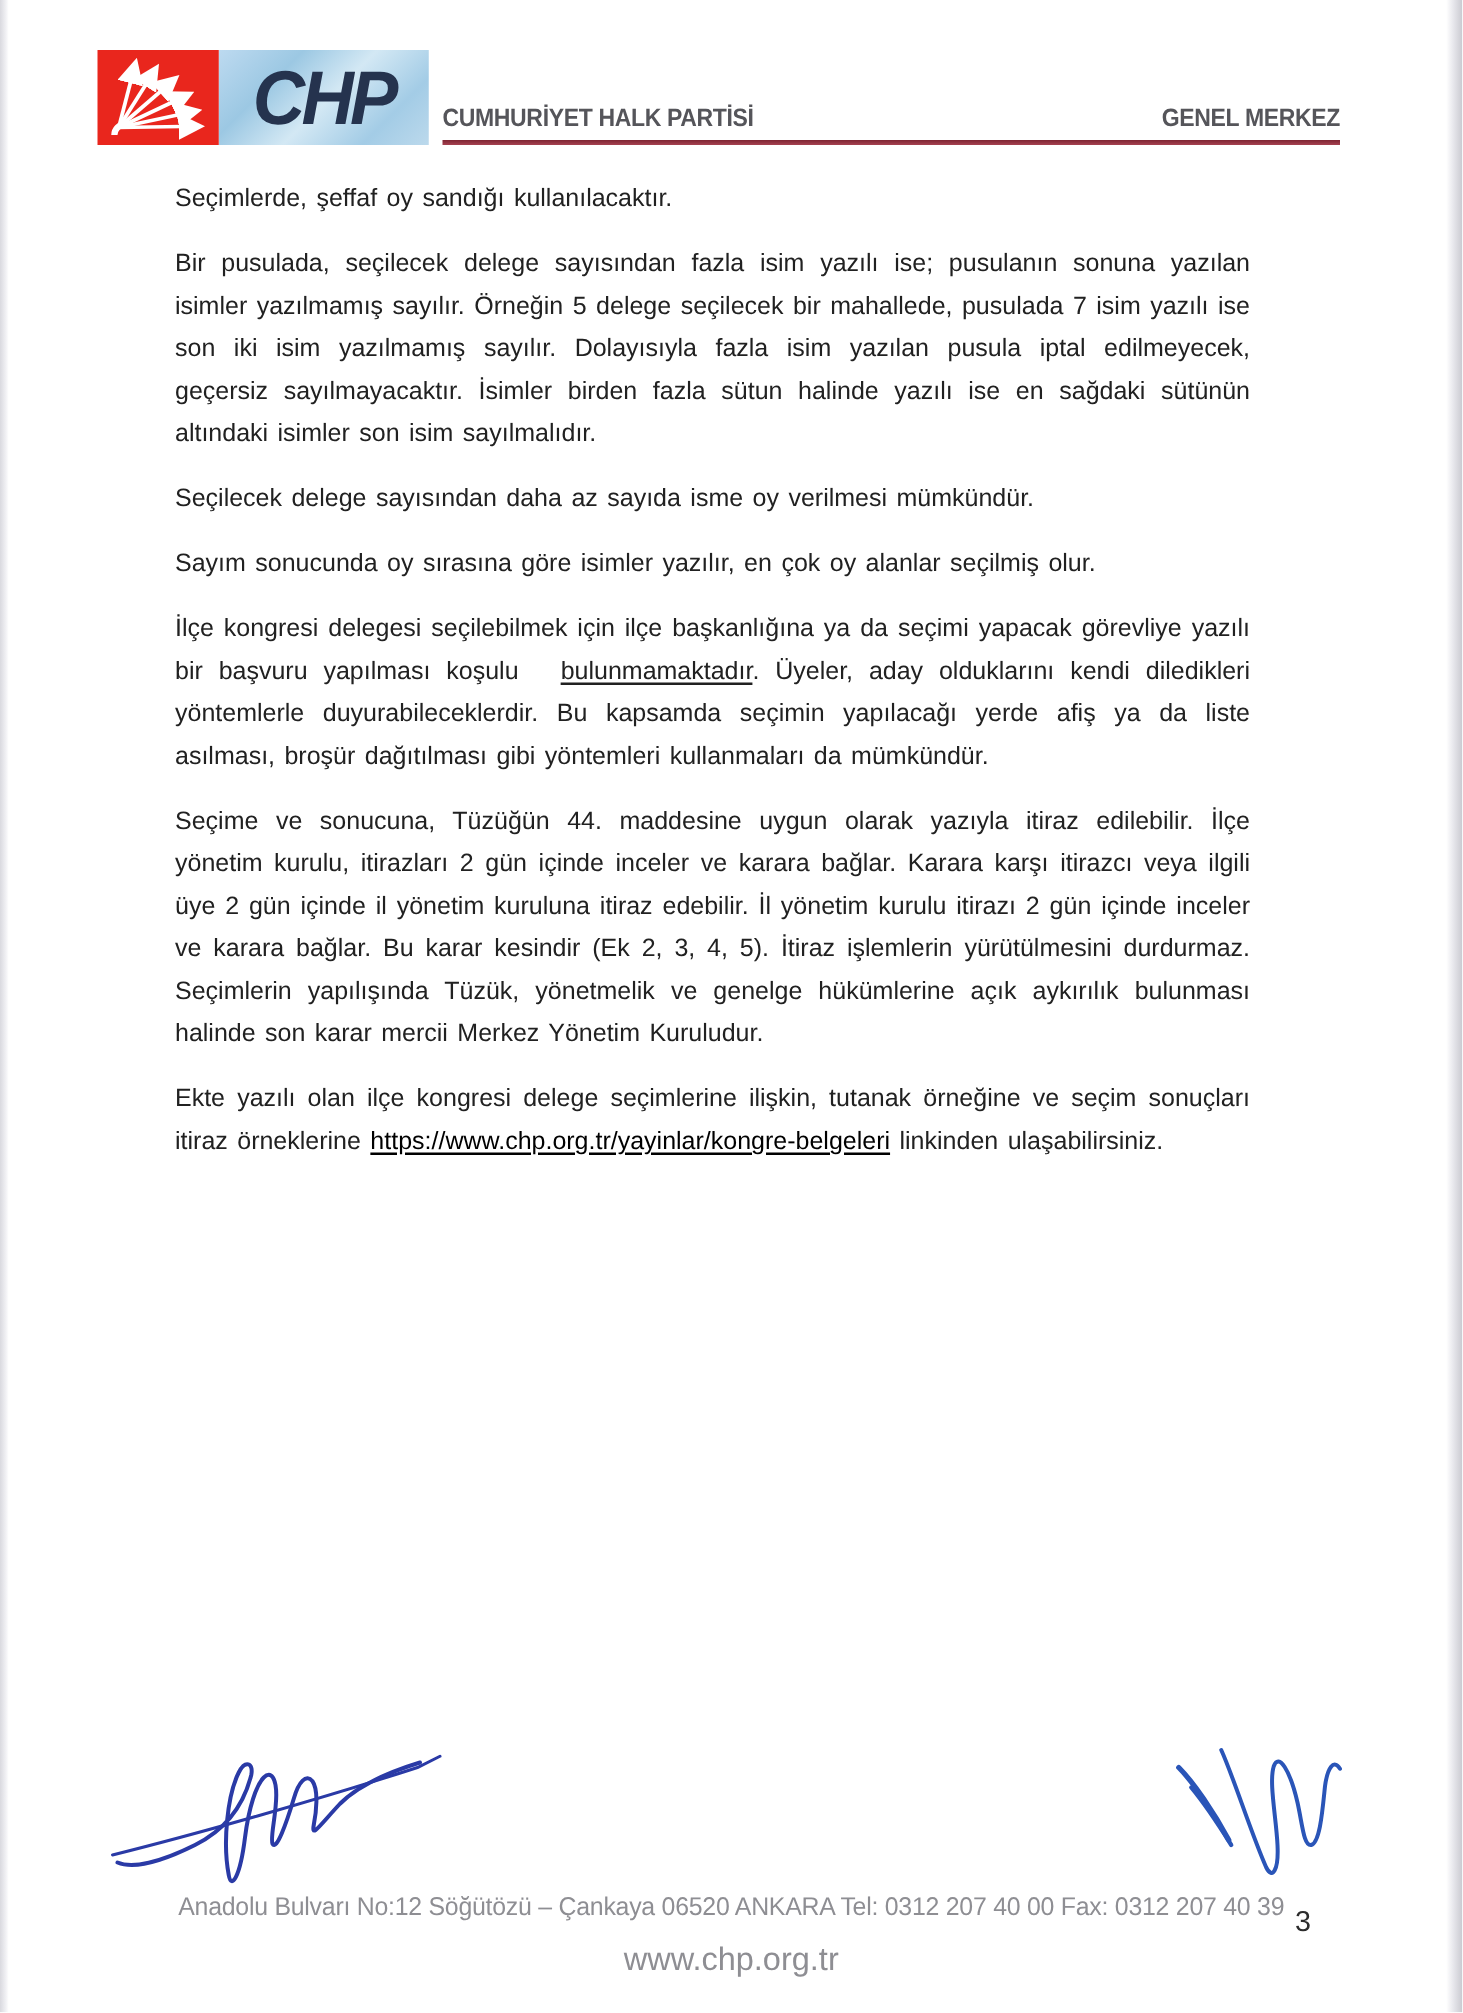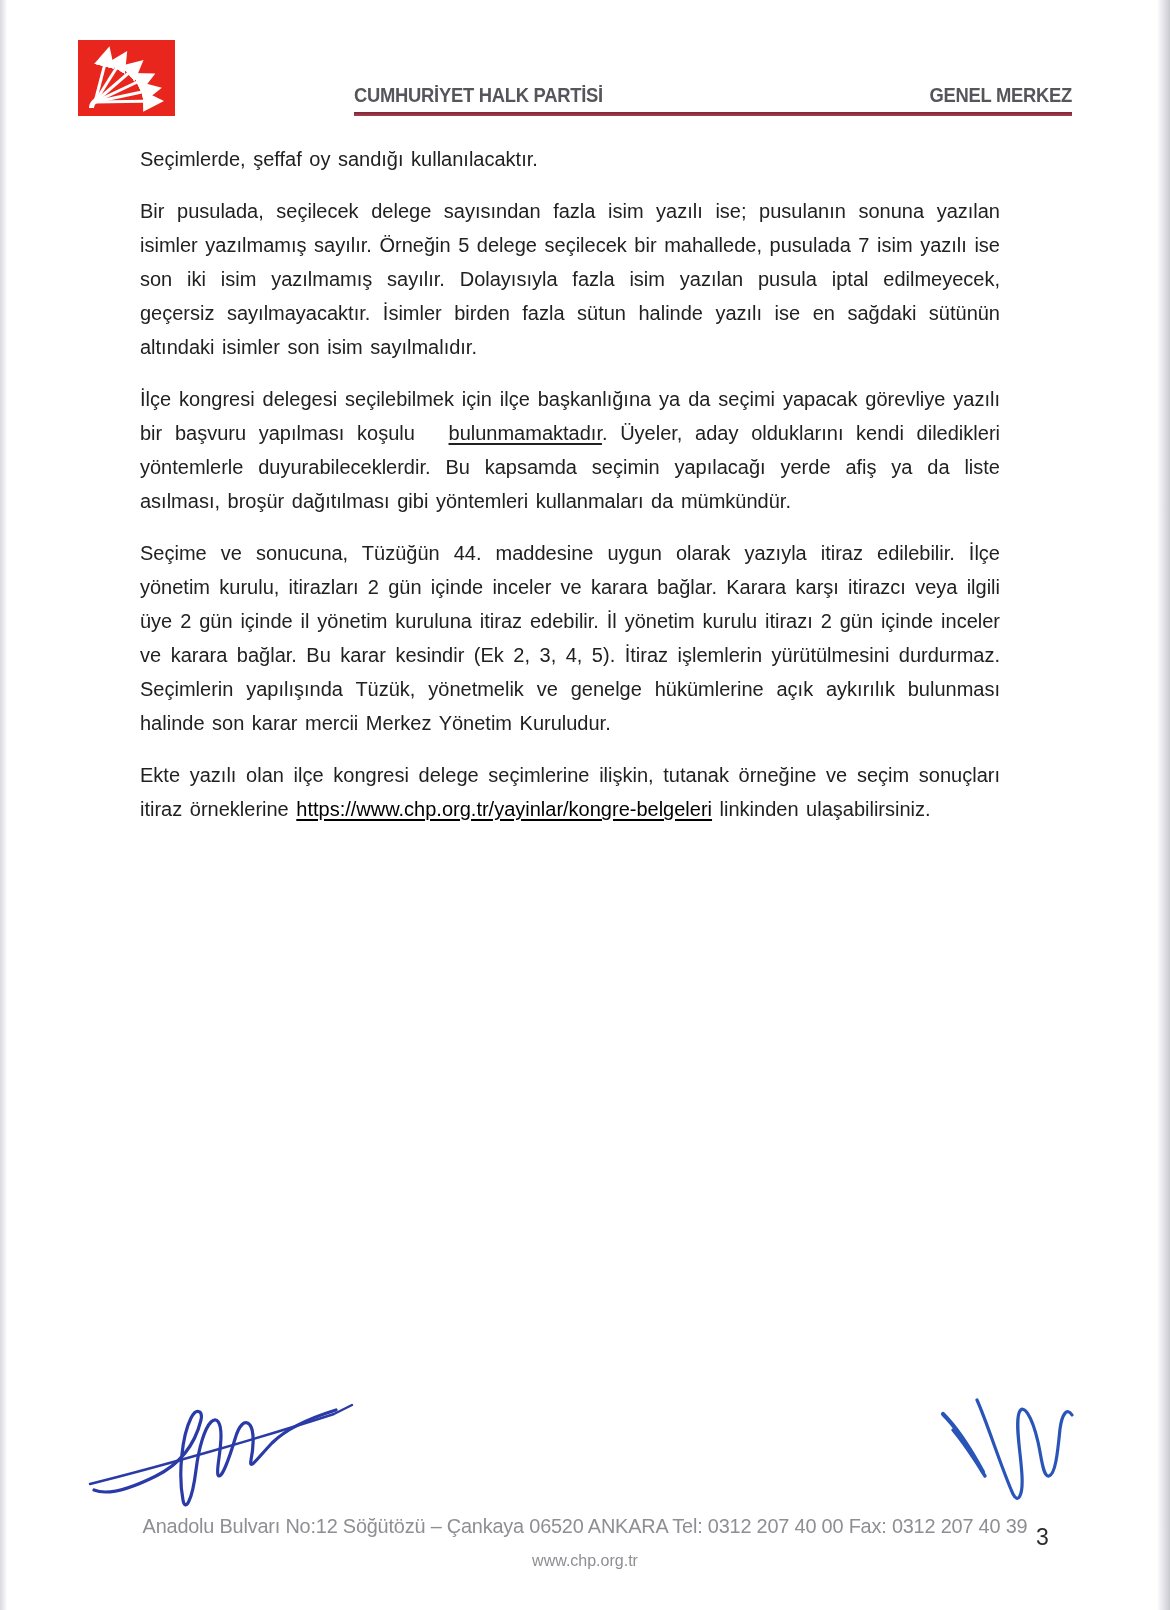--- a/index.html
+++ b/index.html
@@ -63,21 +63,21 @@
   .sig-right{position:absolute;left:925px;top:1372px;width:152px;height:152px;}
 
   
   .footer-address{
     position:absolute;left:0;top:1514px;width:1170px;
     text-align:center;color:#8e8e93;font-size:20.5px;
     letter-spacing:-0.2px;transform:scaleX(0.97);
   }
   .footer-site{
     position:absolute;left:0;top:1552px;width:1170px;
-    text-align:center;color:#8e8e93;font-size:16px;
+    text-align:center;color:#8e8e93;font-size:26px;
   }
   .page-number{
     position:absolute;left:1036px;top:1524px;
     color:#2c2c2c;font-size:23px;
   }
 </style>
 </head>
 <body>
 
 <div class="page">
@@ -96,31 +96,36 @@
           <line x1="17" y1="62" x2="30" y2="12"></line>
           <line x1="17" y1="62" x2="46" y2="16"></line>
           <line x1="17" y1="62" x2="61" y2="24"></line>
           <line x1="17" y1="62" x2="72" y2="36"></line>
           <line x1="17" y1="62" x2="78" y2="49"></line>
           <line x1="17" y1="62" x2="80" y2="61"></line>
         </g>
         <path d="M11,68 a11,11 0 0 1 11,-11 l0,5 a6,6 0 0 0 -6,6 z" fill="#ffffff"></path>
       </svg>
     </div>
+    <div class="logo-blue">
+      <span>CHP</span>
+    </div>
   </div>
 
   <div class="org-row">
     <span class="org-name">CUMHURİYET HALK PARTİSİ</span>
     <span class="org-unit">GENEL MERKEZ</span>
   </div>
   <div class="header-rule"></div>
 
   <div class="body-text">
     <p>Seçimlerde, şeffaf oy sandığı kullanılacaktır.</p>
     <p>Bir pusulada, seçilecek delege sayısından fazla isim yazılı ise; pusulanın sonuna yazılan isimler yazılmamış sayılır. Örneğin 5 delege seçilecek bir mahallede, pusulada 7 isim yazılı ise son iki isim yazılmamış sayılır. Dolayısıyla fazla isim yazılan pusula iptal edilmeyecek, geçersiz sayılmayacaktır. İsimler birden fazla sütun halinde yazılı ise en sağdaki sütünün altındaki isimler son isim sayılmalıdır.</p>
+    <p>Seçilecek delege sayısından daha az sayıda isme oy verilmesi mümkündür.</p>
+    <p>Sayım sonucunda oy sırasına göre isimler yazılır, en çok oy alanlar seçilmiş olur.</p>
     <p><span>İlçe kongresi delegesi seçilebilmek için ilçe başkanlığına ya da seçimi yapacak görevliye yazılı bir başvuru yapılması koşulu </span><span class="u">bulunmamaktadır</span><span>. Üyeler, aday olduklarını kendi diledikleri yöntemlerle duyurabileceklerdir. Bu kapsamda seçimin yapılacağı yerde afiş ya da liste asılması, broşür dağıtılması gibi yöntemleri kullanmaları da mümkündür.</span></p>
     <p>Seçime ve sonucuna, Tüzüğün 44. maddesine uygun olarak yazıyla itiraz edilebilir. İlçe yönetim kurulu, itirazları 2 gün içinde inceler ve karara bağlar. Karara karşı itirazcı veya ilgili üye 2 gün içinde il yönetim kuruluna itiraz edebilir. İl yönetim kurulu itirazı 2 gün içinde inceler ve karara bağlar. Bu karar kesindir (Ek 2, 3, 4, 5). İtiraz işlemlerin yürütülmesini durdurmaz. Seçimlerin yapılışında Tüzük, yönetmelik ve genelge hükümlerine açık aykırılık bulunması halinde son karar mercii Merkez Yönetim Kuruludur.</p>
     <p><span>Ekte yazılı olan ilçe kongresi delege seçimlerine ilişkin, tutanak örneğine ve seçim sonuçları itiraz örneklerine </span><a class="link">https://www.chp.org.tr/yayinlar/kongre-belgeleri</a><span> linkinden ulaşabilirsiniz.</span></p>
   </div>
 
   <svg class="sig-left" viewBox="0 0 302 164">
     <g fill="none" stroke="#2a3aa6" stroke-linecap="round">
       <path stroke-width="2.4" d="M6,132 C70,116 170,88 250,62 L268,53"></path>
       <path stroke-width="3.2" d="M10,138 C22,143 44,138 72,124 C100,110 112,88 117,68 C119,58 112,56 107,66 C98,84 94,122 99,148 C101,160 108,150 112,118 C115,94 121,76 127,70 C133,64 137,71 137,84 C137,100 132,118 134,123 C137,129 145,107 151,87 C155,73 161,67 166,73 C171,80 169,98 167,108 C165,119 172,108 188,91 C202,77 226,66 252,58"></path>
     </g>

